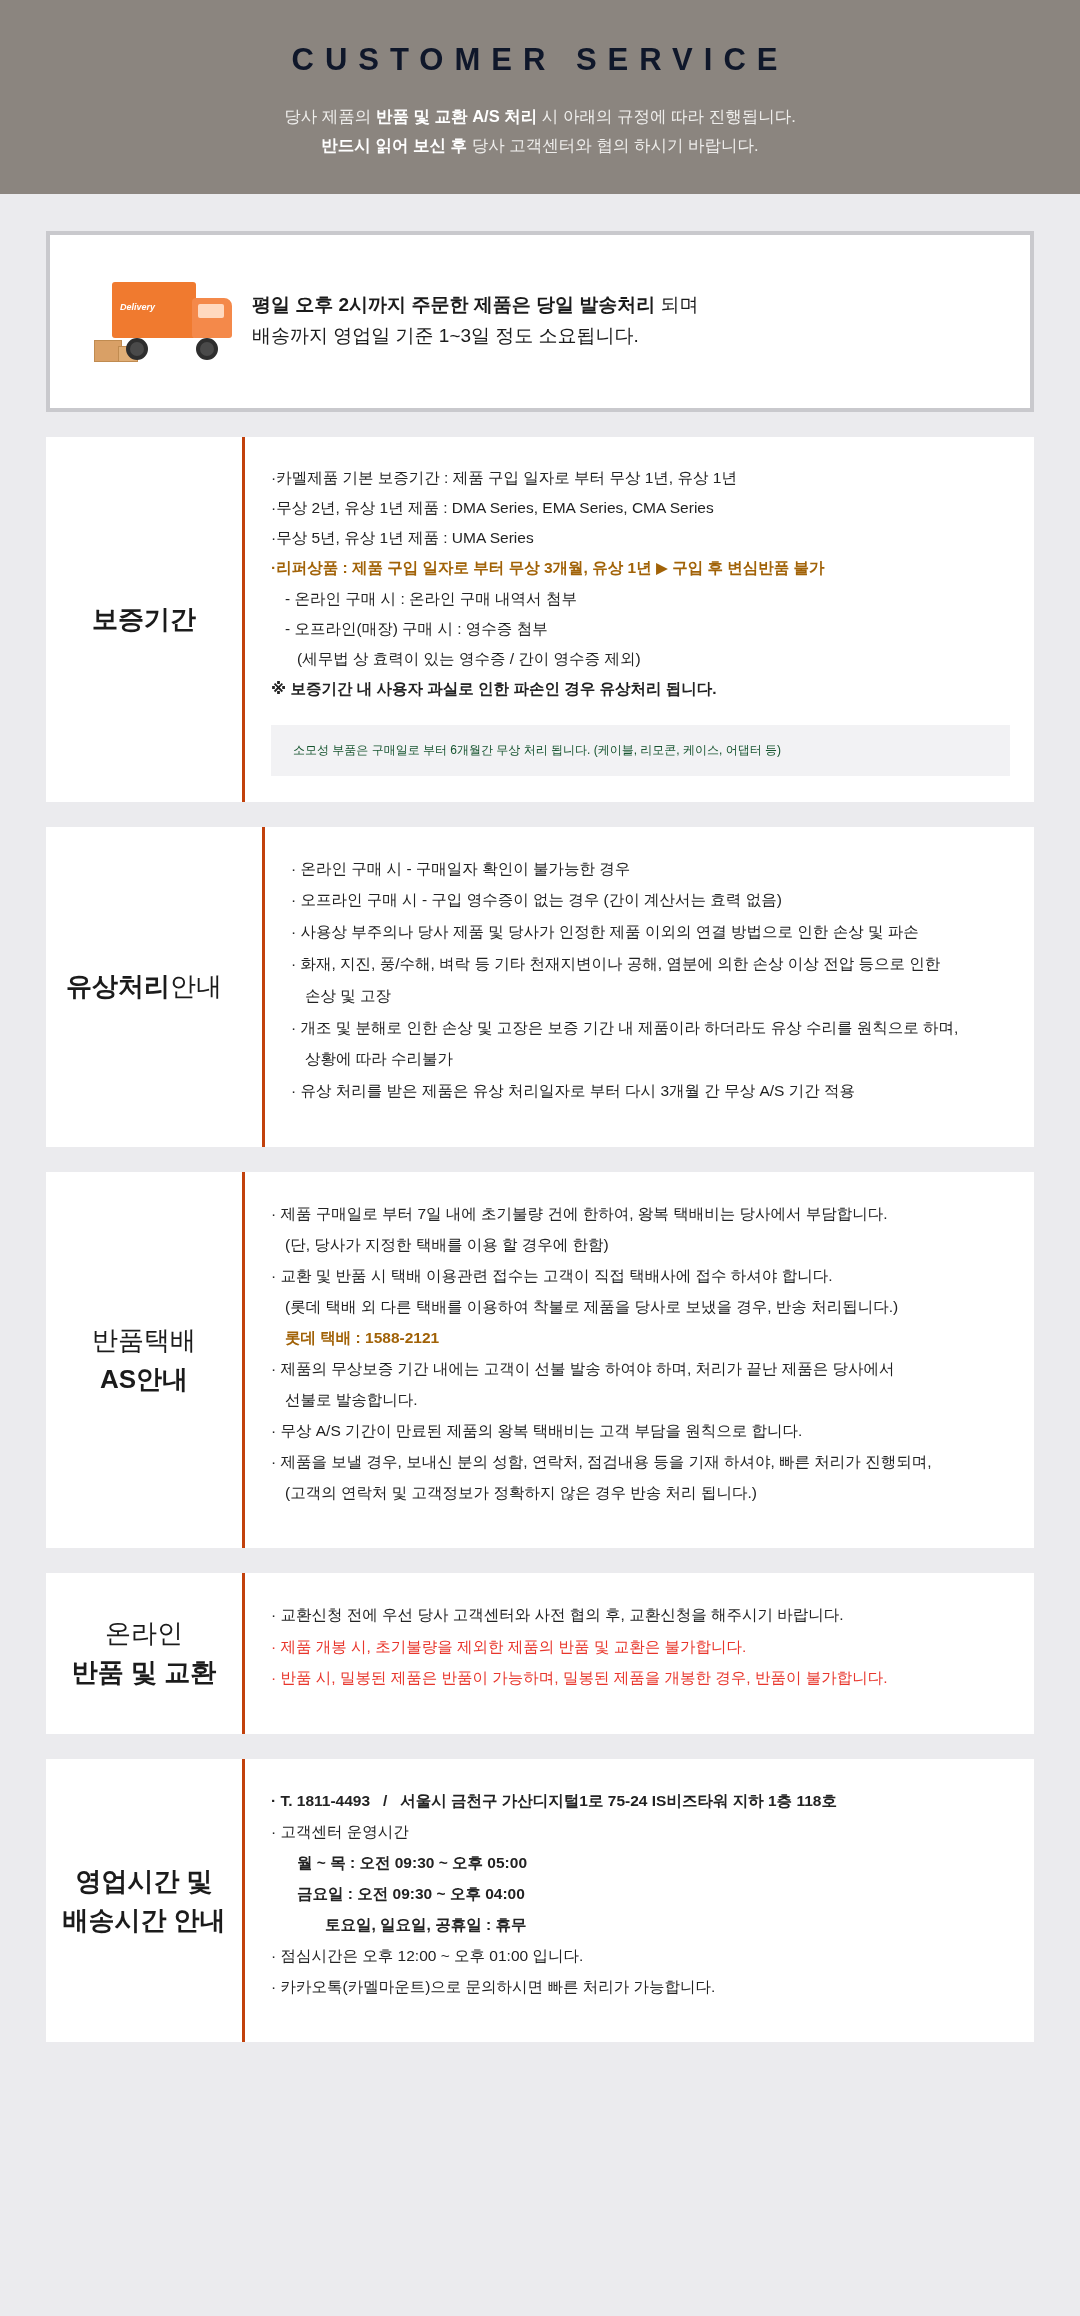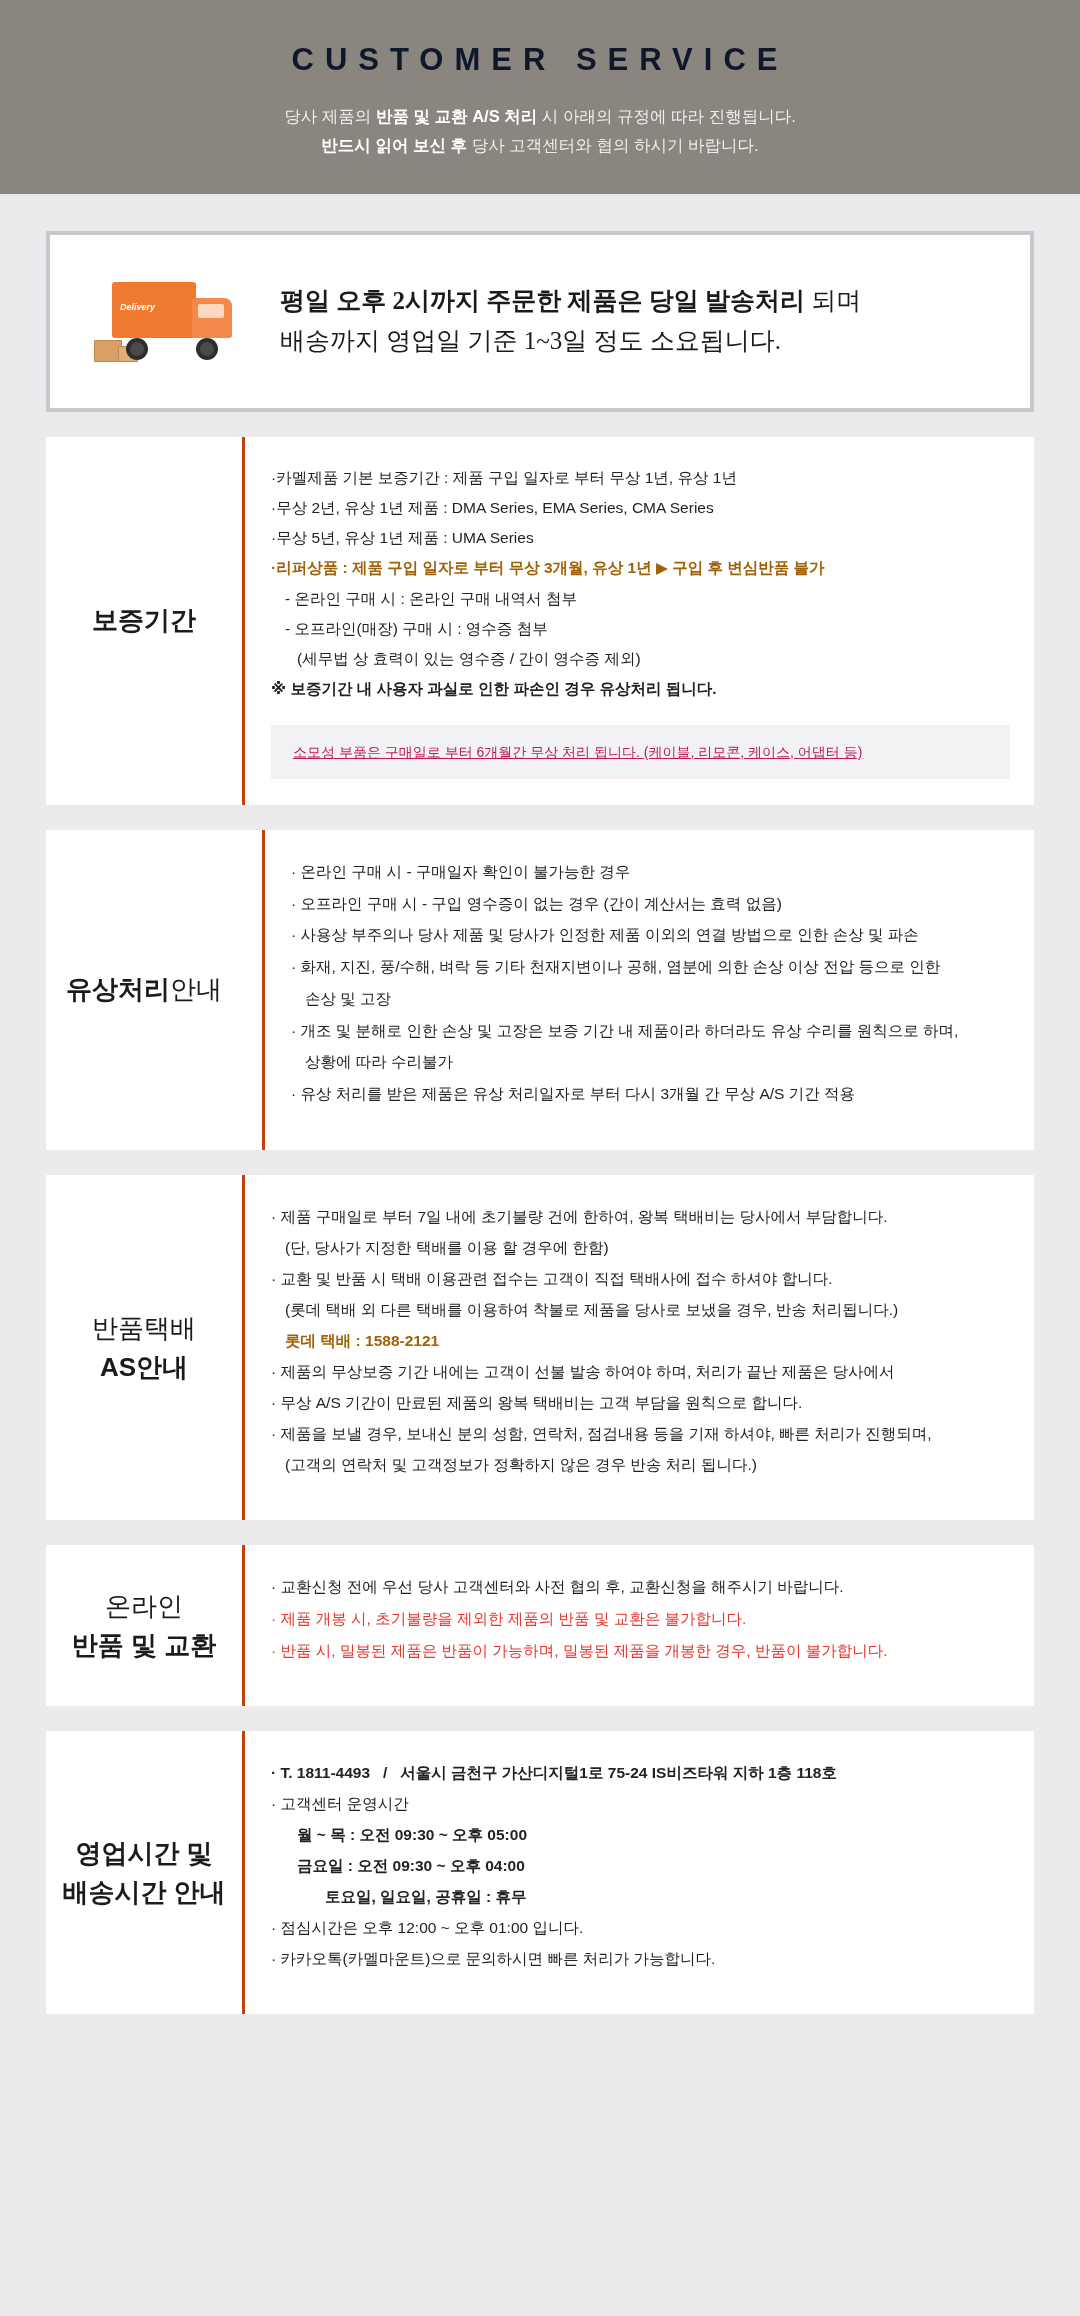--- a/index.html
+++ b/index.html
@@ -79,25 +79,24 @@
     background: #4a4a4a; border: 4px solid #2e2e2e;
   }
   .truck .wheel.w1 { left: 34px; }
   .truck .wheel.w2 { left: 104px; }
   .truck .pkg {
     position: absolute; background: #d9a066; border: 1px solid #c08b50;
   }
   .truck .pkg.p1 { left: 2px; bottom: 14px; width: 28px; height: 22px; }
   .truck .pkg.p2 { left: 26px; bottom: 14px; width: 20px; height: 16px; background:#e0ae76; }
   .notice-text {
-    margin-left: 38px;
-    font-size: 25px;
+    margin-left: 10px;
+    font-size: 19px;
     line-height: 1.62;
     color: #1b1b1b;
-    font-family: Liberation Serif, serif;
   }
   .notice-text b { font-weight: bold; }
 
   
   .section {
     margin: 25px 46px 0 46px;
     background: #ffffff;
     display: flex;
     align-items: stretch;
   }
@@ -126,24 +125,23 @@
   .sec-body b { font-weight: bold; }
   .red { color: #e8352b; }
   .red b { color: #a16207; }
   .indent { padding-left: 14px; }
   .indent2 { padding-left: 26px; }
   .hang { padding-left: 14px; text-indent: -14px; }
   .subnote {
     margin-top: 20px;
     background: #f2f2f4;
     padding: 16px 22px;
-    font-size: 14px;
-    color: #be185d;
+    font-size: 12px;
+    color: #14532d;
     line-height: 1.6;
-    text-decoration: underline;
   }
 
   
   #sec-warranty .sec-label { flex-basis: 196px; }
   #sec-paid .sec-body { line-height: 2.05; margin-left: 20px; }
   #sec-return .sec-body { line-height: 2.0; }
   #sec-online .sec-body { line-height: 2.05; }
   #sec-hours .sec-body { line-height: 2.0; }
   .pad-b { padding-bottom: 40px; }
   .bottom-space { height: 40px; }
@@ -216,20 +214,21 @@
         <div>AS안내</div>
       </div>
     </div>
     <div class="sec-body pad-b">
       <div class="row hang">· 제품 구매일로 부터 7일 내에 초기불량 건에 한하여, 왕복 택배비는 당사에서 부담합니다.</div>
       <div class="row indent">(단, 당사가 지정한 택배를 이용 할 경우에 한함)</div>
       <div class="row hang">· 교환 및 반품 시 택배 이용관련 접수는 고객이 직접 택배사에 접수 하셔야 합니다.</div>
       <div class="row indent">(롯데 택배 외 다른 택배를 이용하여 착불로 제품을 당사로 보냈을 경우, 반송 처리됩니다.)</div>
       <div class="row indent red"><b>롯데 택배 : 1588-2121</b></div>
       <div class="row hang">· 제품의 무상보증 기간 내에는 고객이 선불 발송 하여야 하며, 처리가 끝난 제품은 당사에서</div>
+      <div class="row indent">선불로 발송합니다.</div>
       <div class="row hang">· 무상 A/S 기간이 만료된 제품의 왕복 택배비는 고객 부담을 원칙으로 합니다.</div>
       <div class="row hang">· 제품을 보낼 경우, 보내신 분의 성함, 연락처, 점검내용 등을 기재 하셔야, 빠른 처리가 진행되며,</div>
       <div class="row indent">(고객의 연락처 및 고객정보가 정확하지 않은 경우 반송 처리 됩니다.)</div>
     </div>
   </div>
 
   <div class="section" id="sec-online">
     <div class="sec-label">
       <div>
         <div class="light">온라인</div>

